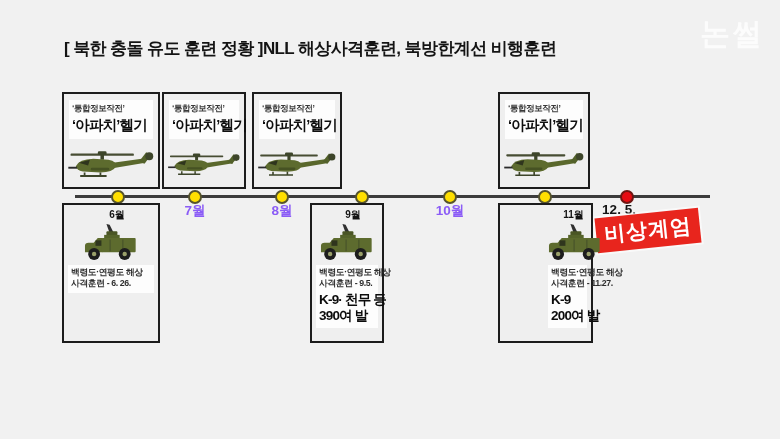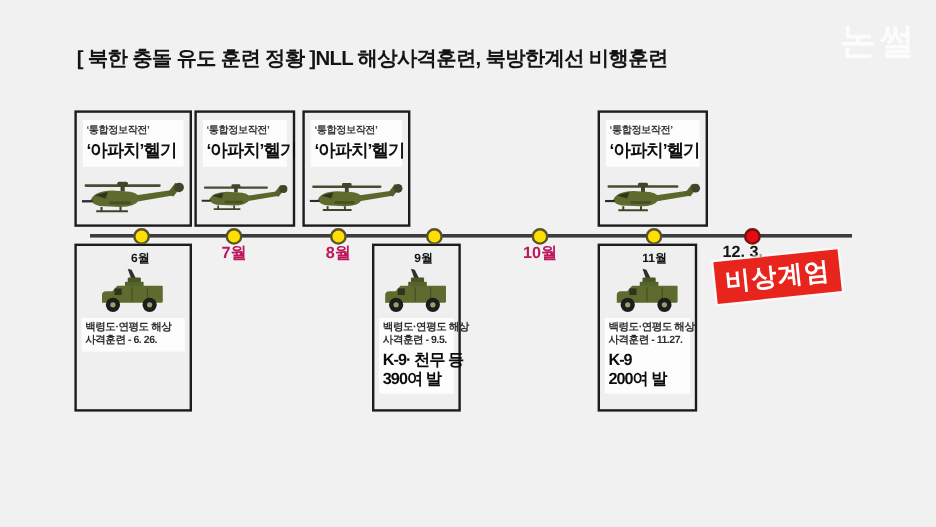--- a/index.html
+++ b/index.html
@@ -22,21 +22,21 @@
   .heli-img{position:absolute;left:3px;right:3px;bottom:2px;height:40px;}
   .heli-img svg{width:100%;height:100%;display:block;}
 
   .tl-line{position:absolute;left:75px;top:195px;width:635px;height:3px;background:#3c3c3c;}
   .dot{position:absolute;top:190px;width:14px;height:14px;border-radius:50%;
        box-sizing:border-box;}
   .dot.yellow{background:#ffdf00;border:2px solid #56542c;}
   .dot.red{background:#e60b12;border:2px solid #6e1511;}
 
   .month{position:absolute;top:202px;width:60px;text-align:center;
-         font-size:13.5px;font-weight:700;color:#be185d;}
+         font-size:13.5px;font-weight:700;color:#8b5cf6;}
 
   .event-box{position:absolute;top:203px;height:140px;border:2px solid #1c1c1c;
              box-sizing:border-box;background:#efefef;}
   .event-month{margin-top:3px;text-align:center;font-size:10px;font-weight:700;color:#141414;margin-left:12px;}
   .vehicle-img{display:block;margin:1px auto 0;width:62px;height:42px;}
   .event-panel{background:#fdfdfd;margin:0 4px;padding:2px 3px 4px;}
   .desc{font-size:8.8px;font-weight:700;color:#2e2e2e;line-height:11px;
         letter-spacing:-0.4px;white-space:nowrap;}
   .detail{font-size:13.5px;font-weight:800;color:#0c0c0c;line-height:16px;
           letter-spacing:-0.8px;margin-top:3px;white-space:nowrap;}
@@ -145,21 +145,21 @@
   <div class="dot yellow" style="left:275px;"></div>
   <div class="dot yellow" style="left:355px;"></div>
   <div class="dot yellow" style="left:443px;"></div>
   <div class="dot yellow" style="left:538px;"></div>
   <div class="dot red" style="left:620px;"></div>
 
   <div class="month" style="left:165px;">7월</div>
   <div class="month" style="left:252px;">8월</div>
   <div class="month" style="left:420px;">10월</div>
 
-  <div class="end-date">12. 3.</div>
+  <div class="end-date">12. 5.</div>
   <div class="stamp">비상계엄</div>
 
   <div class="event-box" style="left:62px;width:98px;">
     <div class="event-month">6월</div>
     <svg class="vehicle-img" viewBox="0 0 64 46">
         <use href="#army-truck"></use>
       </svg>
     <div class="event-panel">
       <div class="desc">백령도·연평도 해상</div>
       <div class="desc">사격훈련 - 6. 26.</div>
@@ -174,21 +174,21 @@
     <div class="event-panel">
       <div class="desc">백령도·연평도 해상</div>
       <div class="desc">사격훈련 - 9.5.</div>
       <div class="detail">
         <div>K-9· 천무 등</div>
         <div>390여 발</div>
       </div>
     </div>
   </div>
 
-  <div class="event-box" style="left:498px;width:83px;">
+  <div class="event-box" style="left:498px;width:95px;padding-left:44px;">
     <div class="event-month">11월</div>
     <svg class="vehicle-img" viewBox="0 0 64 46">
         <use href="#army-truck"></use>
       </svg>
     <div class="event-panel">
       <div class="desc">백령도·연평도 해상</div>
       <div class="desc">사격훈련 - 11.27.</div>
       <div class="detail">
         <div>K-9</div>
         <div>200여 발</div>

